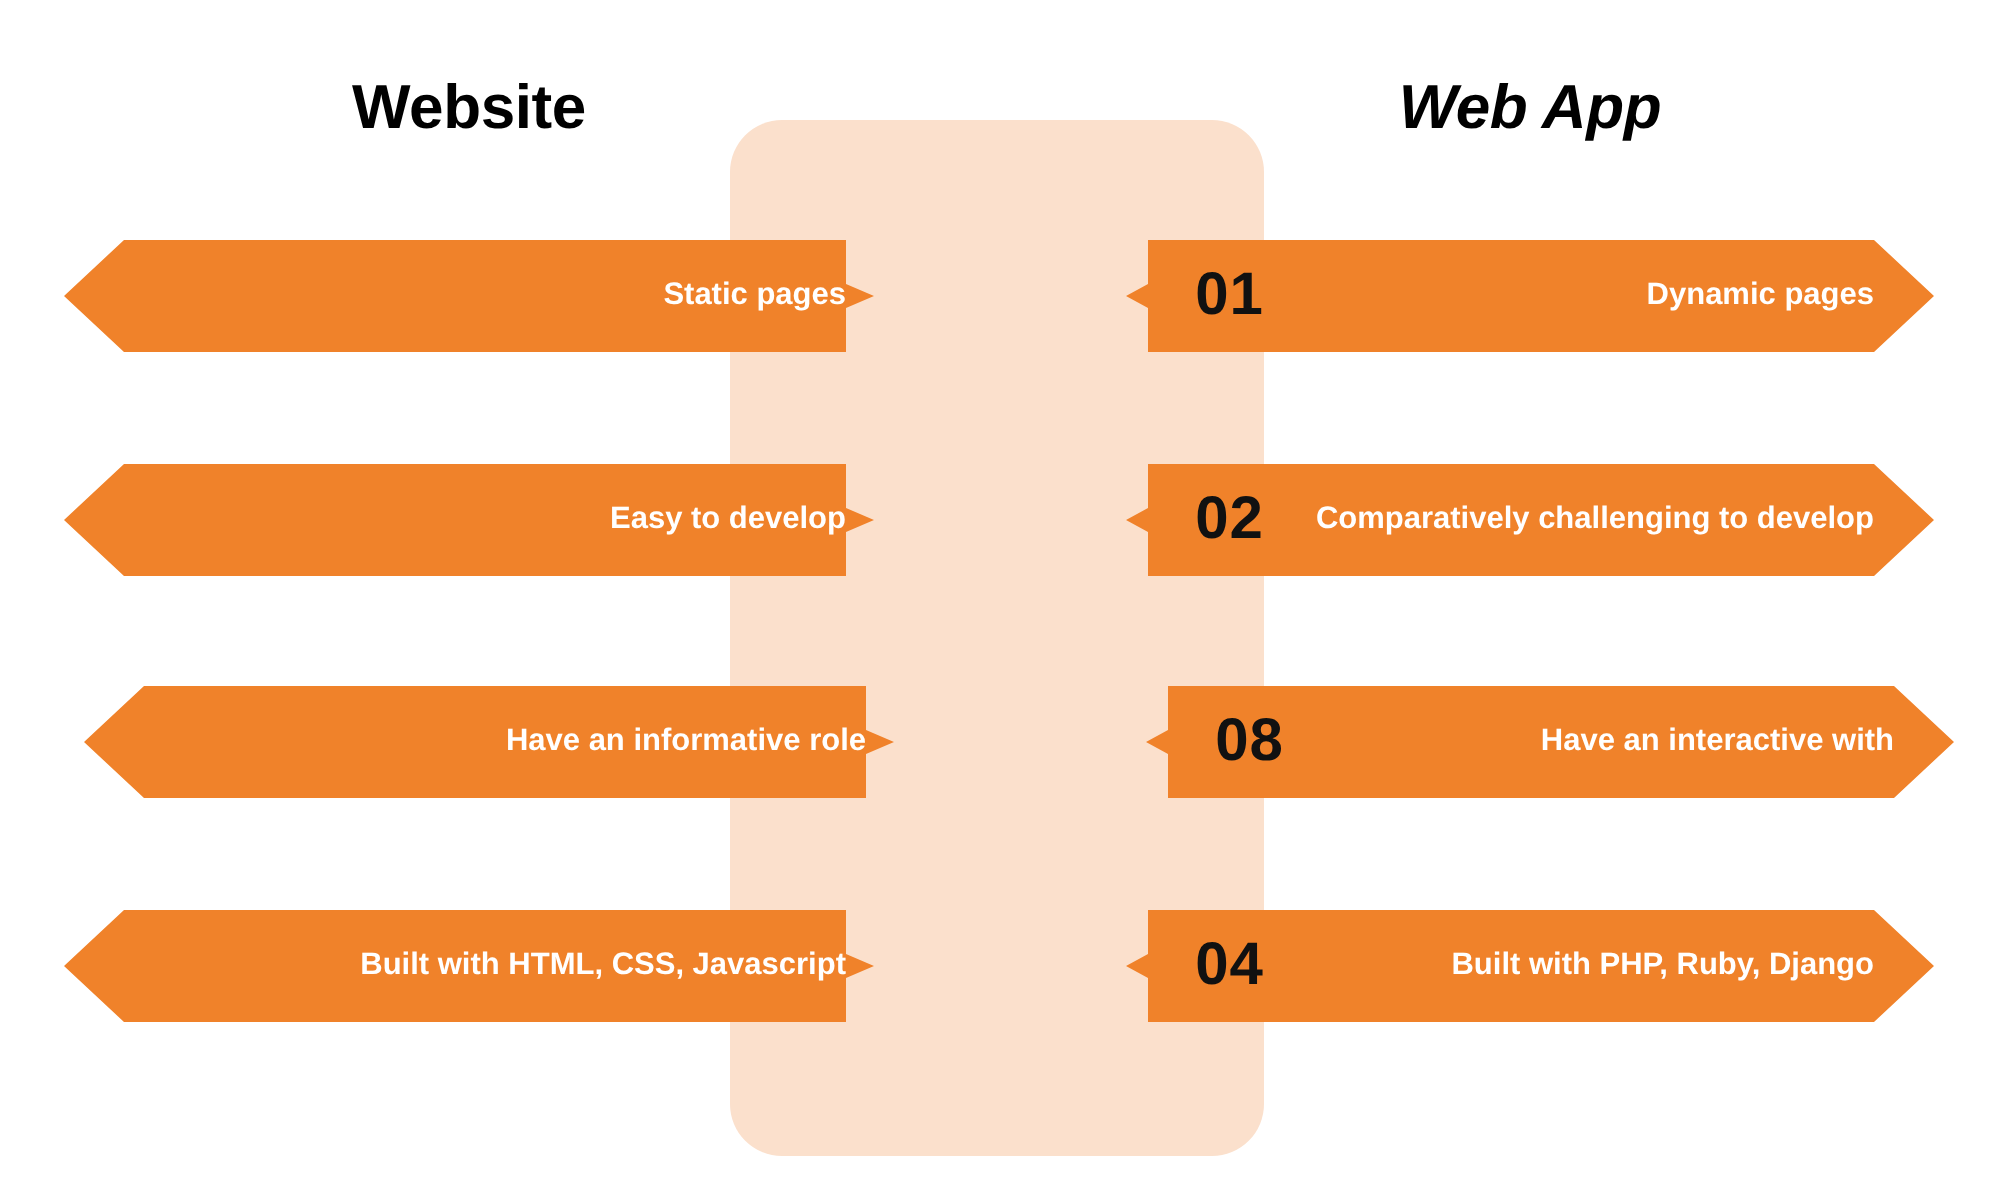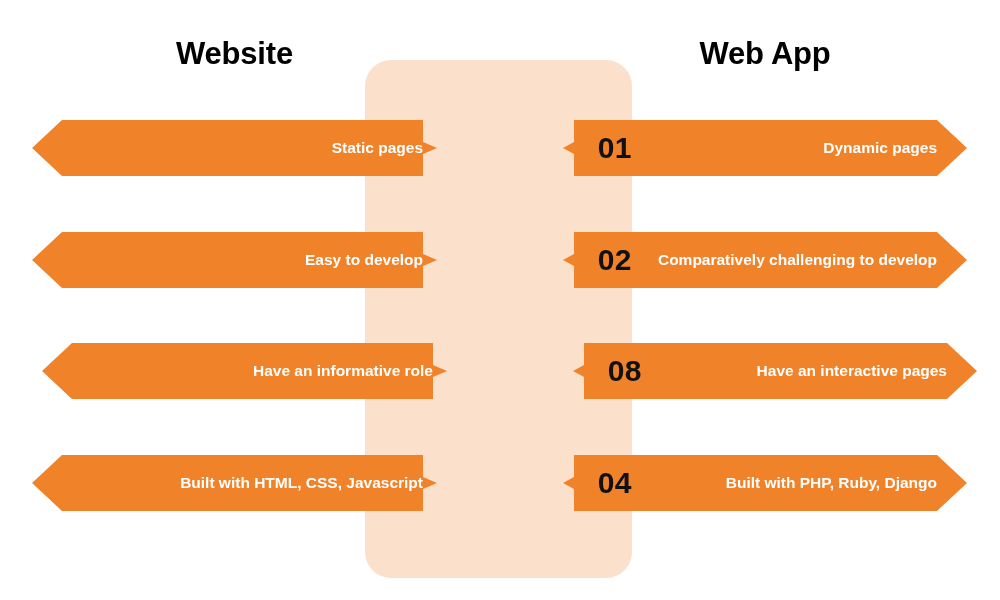--- a/index.html
+++ b/index.html
@@ -38,21 +38,21 @@
     top: 36px;
     font-size: 31px;
     font-weight: bold;
     color: #000000;
     letter-spacing: -0.2px;
     text-align: center;
     z-index: 4;
     white-space: nowrap;
   }
   .col-heading.left  { left: 32px;  width: 405px; }
-  .col-heading.right { left: 563px; width: 404px; }
+  .col-heading.right { left: 563px; width: 404px; font-style: italic; }
 
   
   .row {
     position: absolute;
     left: 0;
     width: 1000px;
     height: 56px;
     z-index: 3;
   }
 
@@ -147,21 +147,21 @@
       <svg viewBox="0 0 405 56" preserveAspectRatio="none">
         <path d="M 30 0 L 391 0 L 391 22 L 405 28 L 391 34 L 391 56 L 30 56 L 0 28 Z" fill="#F0822A"></path>
       </svg>
       <div class="arrow-label">Have an informative role</div>
     </div>
     <div class="step-number">08</div>
     <div class="arrow right">
       <svg viewBox="0 0 404 56" preserveAspectRatio="none">
         <path d="M 11 0 L 374 0 L 404 28 L 374 56 L 11 56 L 11 34 L 0 28 L 11 22 Z" fill="#F0822A"></path>
       </svg>
-      <div class="arrow-label">Have an interactive pages</div>
+      <div class="arrow-label">Have an interactive with</div>
     </div>
   </div>
 
   <div class="row" style="top:455px;">
     <div class="arrow left">
       <svg viewBox="0 0 405 56" preserveAspectRatio="none">
         <path d="M 30 0 L 391 0 L 391 22 L 405 28 L 391 34 L 391 56 L 30 56 L 0 28 Z" fill="#F0822A"></path>
       </svg>
       <div class="arrow-label">Built with HTML, CSS, Javascript</div>
     </div>

